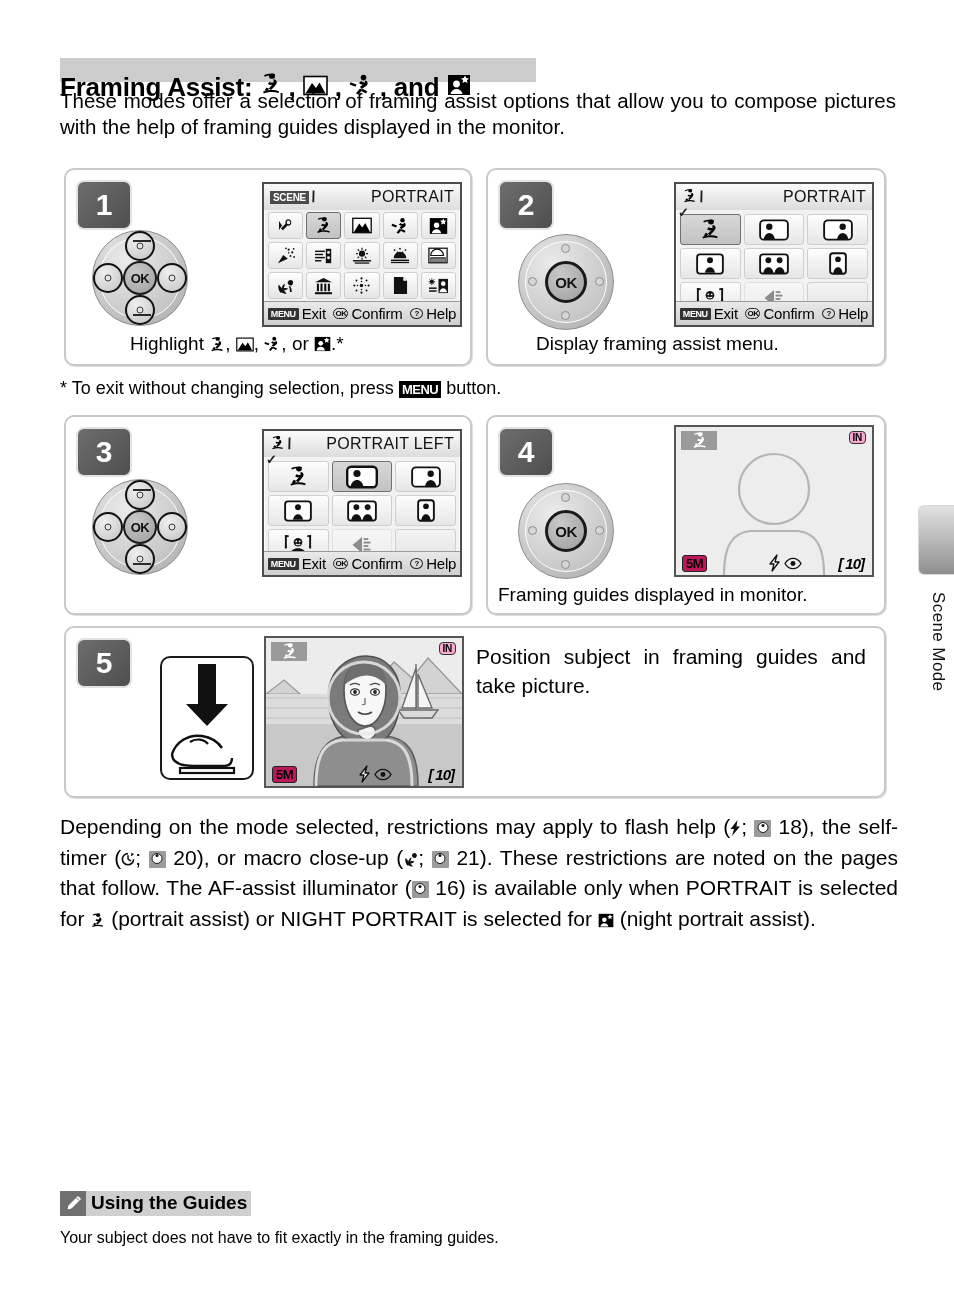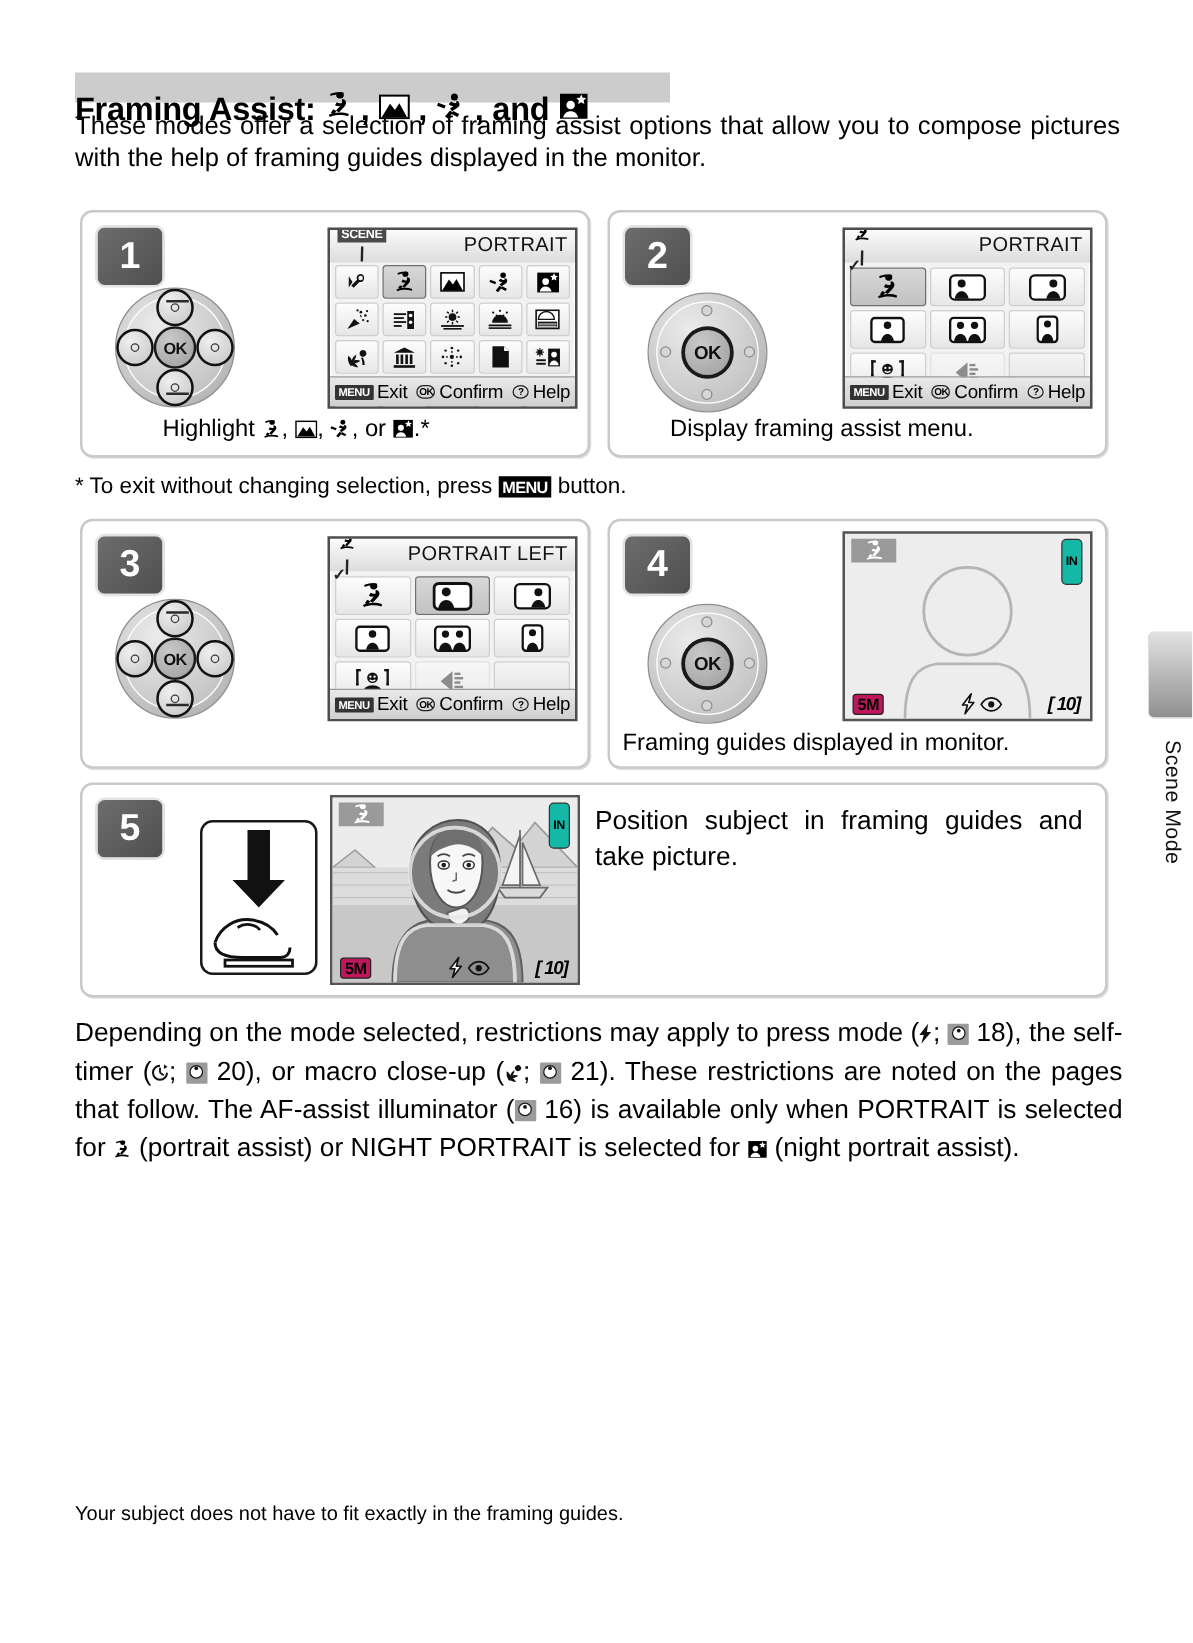--- a/index.html
+++ b/index.html
@@ -104,21 +104,21 @@
     overflow: hidden;
   }
   .lcd-top {
     position: absolute; left:0; top:0; right:0; height: 26px;
     background: linear-gradient(#fbfbfb,#dcdcdc);
     display: flex; align-items: center; justify-content: space-between;
     padding: 0 6px;
   }
   .lcd-mode-tab {
     display: inline-flex; align-items: center; gap: 2px;
-    font-size: 11px; font-weight: bold; letter-spacing: -0.3px; flex-direction: column;
+    font-size: 11px; font-weight: bold; letter-spacing: -0.3px;
   }
   .tab-label {
     background: #4a4a4a; color: #fff; padding: 1px 3px; font-size: 10px;
     font-weight: bold; letter-spacing: -0.3px;
   }
   .tab-slash { font-size: 16px; color: #222; transform: skewX(-12deg); }
   .lcd-title { font-size: 16px; letter-spacing: 0.3px; color: #111; }
 
   .grid {
     position: absolute; left: 4px; right: 4px; top: 28px;
@@ -160,22 +160,22 @@
   }
 
   
   .monitor { position: absolute; background: #ededed; border: 2px solid #555; overflow: hidden; }
   .mon-mode {
     position: absolute; left: 5px; top: 4px; width: 36px; height: 19px;
     background: #9a9a9a; display:flex; align-items:center; justify-content:center;
   }
   .mon-in {
     position: absolute; right: 6px; top: 4px;
-    border: 1.5px solid #333; border-radius: 4px; padding: 12px 3px;
-    font-size: 10px; font-weight: bold; letter-spacing: -0.3px; background: #14b8a6;
+    border: 1.5px solid #333; border-radius: 4px; padding: 0 3px;
+    font-size: 10px; font-weight: bold; letter-spacing: -0.3px; background: #f9a8d4;
   }
   .mon-bottom {
     position: absolute; left: 0; right: 0; bottom: 2px; height: 20px;
     display: flex; align-items: center; font-size: 14px; font-weight: bold;
   }
   .mon-5m {
     position: absolute; left: 6px; border: 1.5px solid #222; border-radius: 3px;
     padding: 0 3px; background: #be185d; font-size: 13px; letter-spacing: -0.5px;
   }
   .mon-flash { position: absolute; left: 47%; display:flex; align-items:center; gap:2px; }
@@ -990,21 +990,21 @@
     <div class="caption wrap" style="left:410px; top:14px; width:390px; font-size:21px; line-height:29px; text-align:justify;">Position subject in framing guides and take picture.</div>
   </div>
 
   <div class="footnote">
     <span>* To exit without changing selection, press</span>
     <span class="menu-inline">MENU</span>
     <span>button.</span>
   </div>
 
   <div class="body-par">
-    <span>Depending on the mode selected, restrictions may apply to press mode (</span><span><svg width="11" height="16" viewBox="0 0 11 16" style="vertical-align:-2px">
+    <span>Depending on the mode selected, restrictions may apply to flash help (</span><span><svg width="11" height="16" viewBox="0 0 11 16" style="vertical-align:-2px">
           <path d="M7.5 0L0.5 9h3.5l-2 7 8-9.5H6.5z" fill="#111"></path>
         </svg></span><span>; </span><span class="refmark"></span> <span>18</span><span>), the self-timer (</span><span><svg width="14" height="15" viewBox="0 0 14 15" style="vertical-align:-2px">
           <path d="M7 1.6a5.6 5.6 0 1 0 5.6 5.6" fill="none" stroke="#111" stroke-width="1.6"></path>
           <path d="M7 7.2V3.2" stroke="#111" stroke-width="1.5"></path>
           <path d="M7 7.2l3 2" stroke="#111" stroke-width="1.5"></path>
           <path d="M10.4 0.4l2.6 2.2-3 1.6z" fill="#111"></path>
         </svg></span><span>; </span><span class="refmark"></span> <span>20</span><span>), or macro close-up (</span><span><svg width="15" height="15" viewBox="0 0 16 15" style="vertical-align:-2px">
           <g fill="#111">
             <path d="M4.5 14c-1.8-2.6-2.6-5.4-1.8-8 1.4.9 2.4 2.2 2.9 3.6.5-2 1.8-3.6 3.6-4.5-.2 1.8-.8 3.2-1.6 4.4 1.6-.6 3.2-.5 4.8.3-1.4 1.2-3 1.8-4.6 2 1.2.9 2.2 2 2.8 3.2-2-.1-3.6-.5-5-1.4z"></path>
             <path d="M10.6 1.2a2.6 2.6 0 1 1 3.2 4.1 2.6 2.6 0 0 1-3.2-4.1z"></path>
@@ -1022,18 +1022,27 @@
           <circle cx="9.5" cy="10" r="3.4" fill="#fff"></circle>
           <path d="M3.5 20c0.8 -3.4 3.2 -5 6 -5s5.2 1.6 6 5z" fill="#fff"></path>
           <path d="M18 1.5l1.2 2.6 2.8 0.3 -2.1 1.9 0.6 2.8 -2.5 -1.4 -2.5 1.4 0.6 -2.8 -2.1 -1.9 2.8 -0.3z" fill="#fff"></path>
         </svg></span><span> (night portrait assist).</span>
   </div>
 
   <div class="side-tab"></div>
   <div class="side-tab-text">Scene Mode</div>
 
   <div class="note">
+    <div class="note-head">
+      <span class="note-icon">
+        <svg width="17" height="17" viewBox="0 0 17 17">
+          <path d="M13 1.5l2.5 2.5-9 9-3.4.9.9-3.4z" fill="#fff" stroke="#fff" stroke-width="1"></path>
+          <path d="M11.6 2.9l2.5 2.5" stroke="#6f6f6f" stroke-width="1"></path>
+        </svg>
+      </span>
+      <span class="note-title">Using the Guides</span>
+    </div>
     <div class="note-body">Your subject does not have to fit exactly in the framing guides.</div>
   </div>
 
   <div class="page-num">23</div>
 
 </div>
 
 </body></html>

